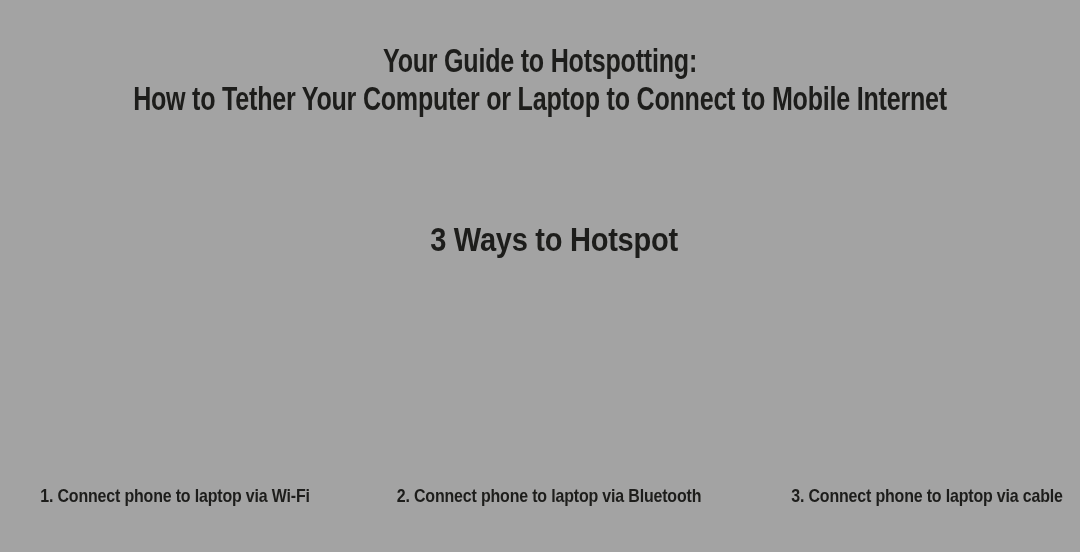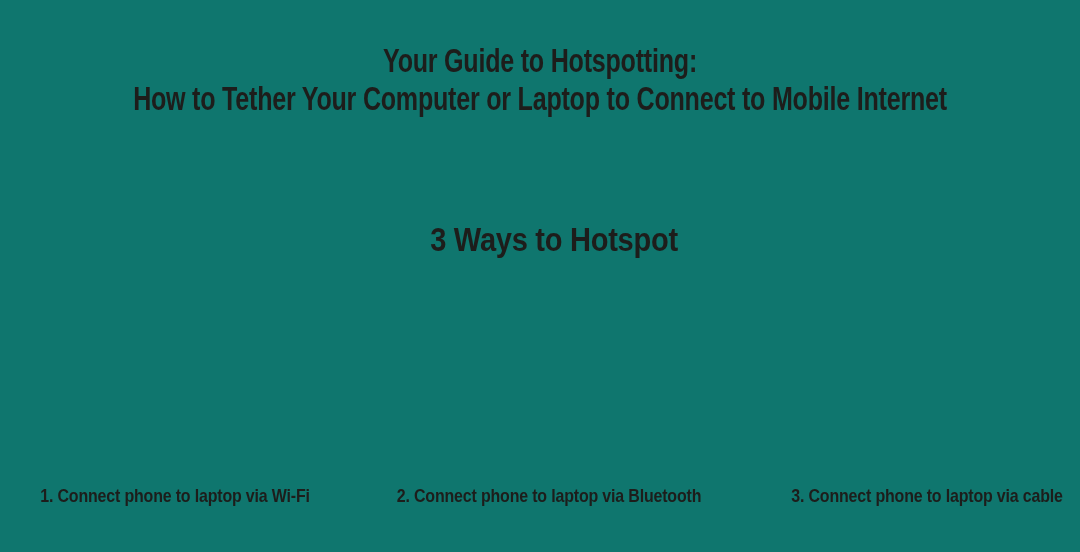--- a/index.html
+++ b/index.html
@@ -4,21 +4,21 @@
 <style>
   html, body {
     margin: 0;
     padding: 0;
     background: #ffffff;
   }
   .page {
     position: relative;
     width: 1080px;
     height: 552px;
-    background: #0f766e;
+    background: #a3a3a3;
     overflow: hidden;
     font-family: "Liberation Sans", sans-serif;
     color: #1d1d1b;
   }
   .title-block {
     position: absolute;
     top: 42px;
     left: 0;
     width: 100%;
     text-align: center;

